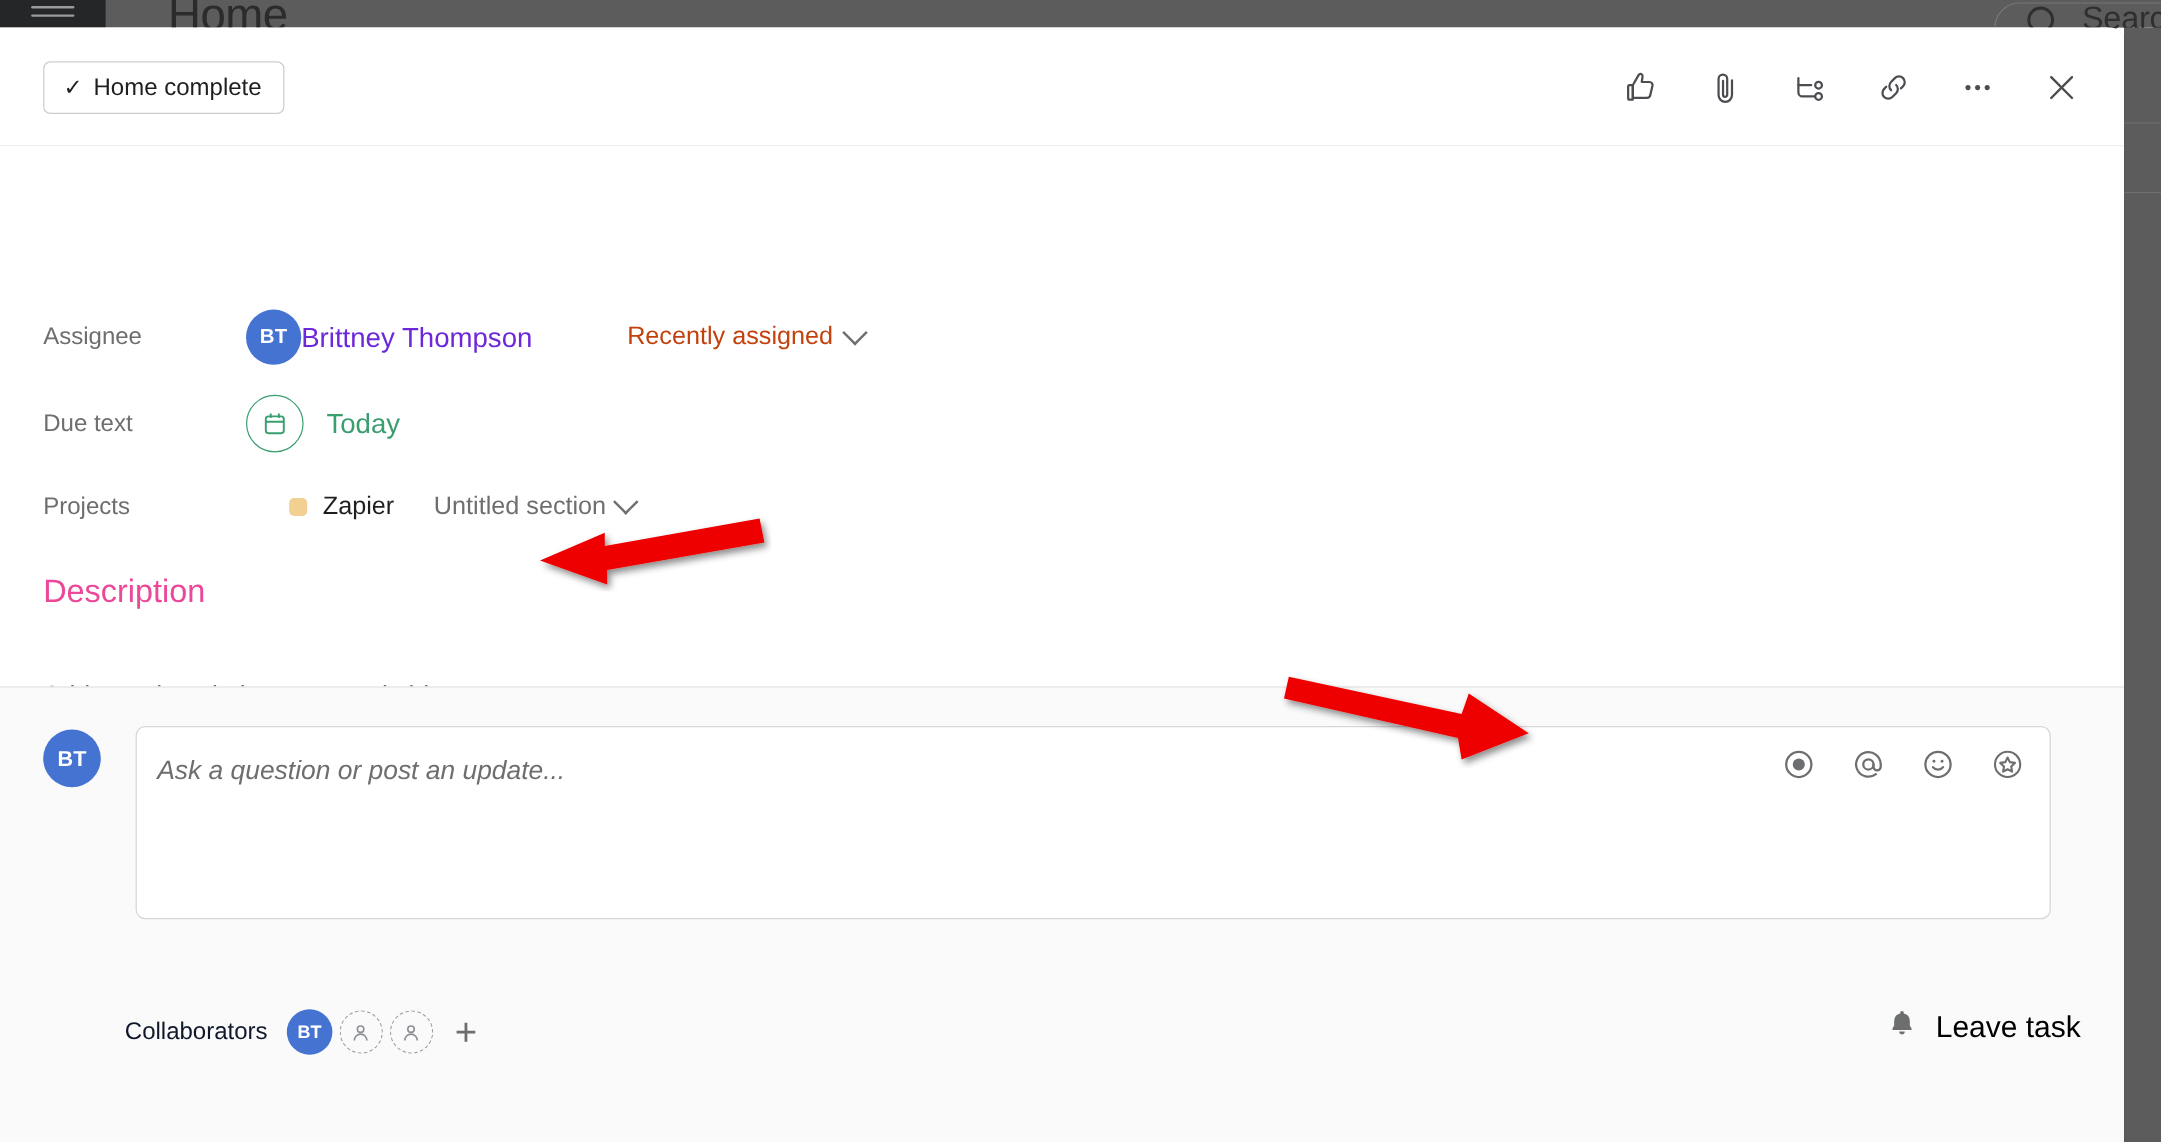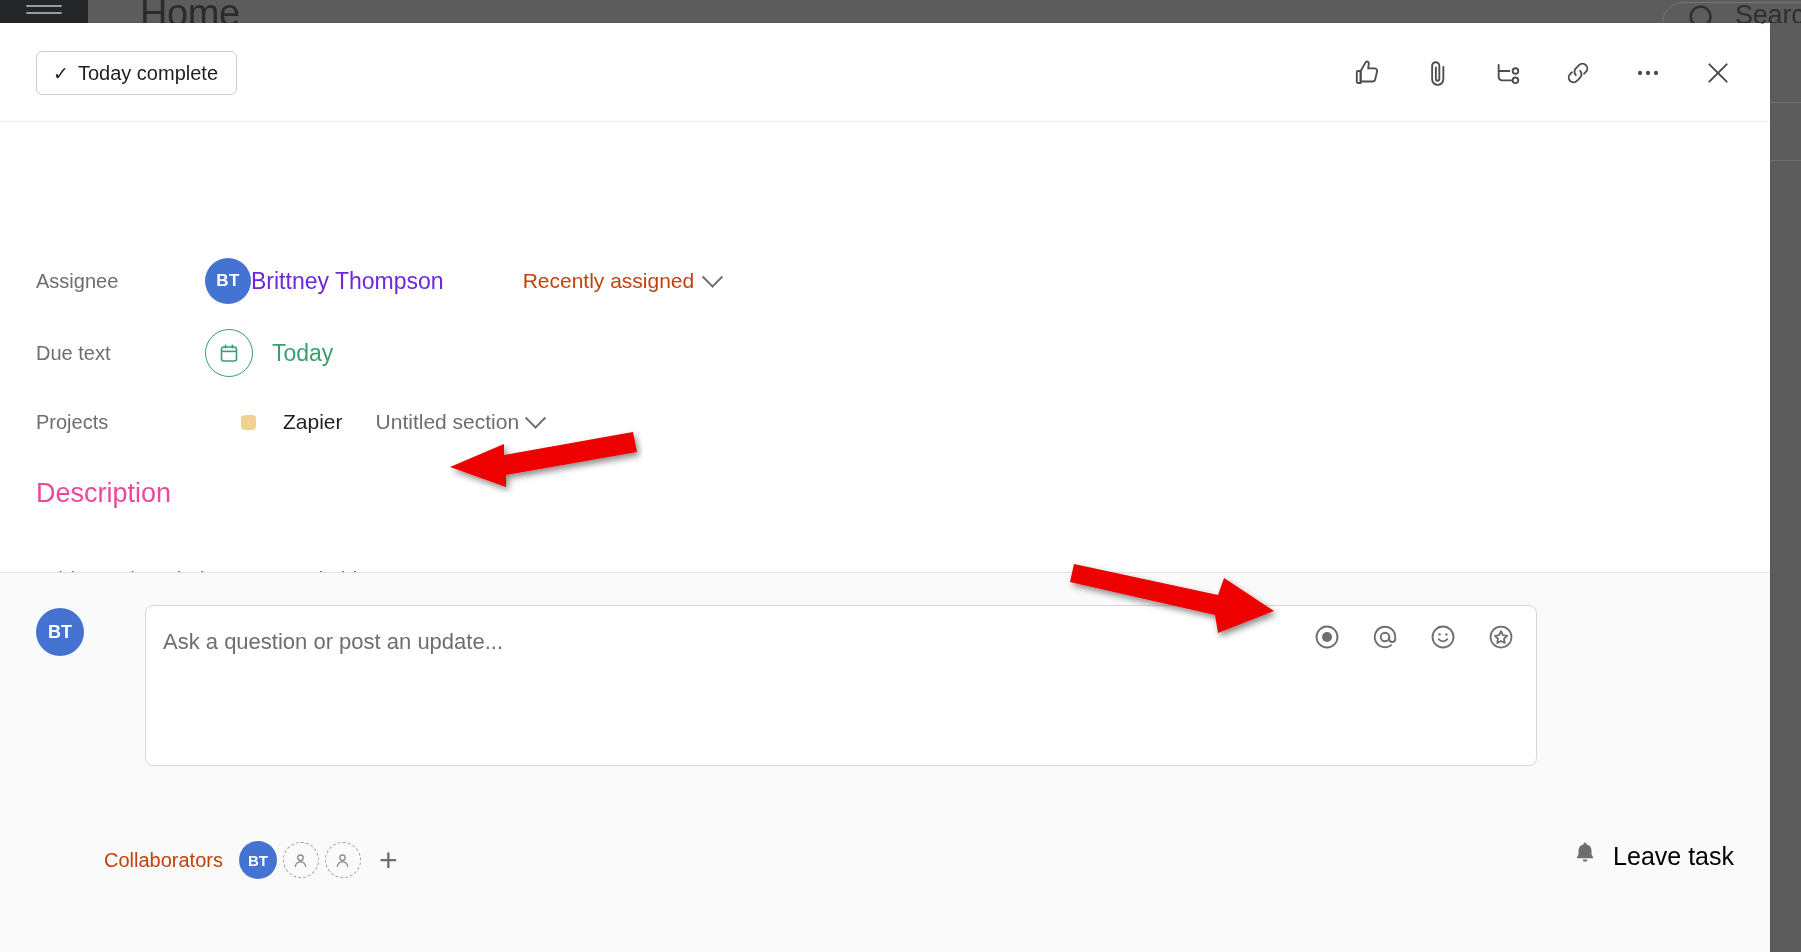--- a/index.html
+++ b/index.html
@@ -218,21 +218,21 @@
     color: #3b9e6f;
   }
   .project-dot {
     width: 15px; height: 15px;
     border-radius: 4px;
     background: #f1d092;
     margin-left: 36px;
     flex: none;
   }
   .project-name {
-    margin-left: 27px;
+    margin-left: 13px;
     font-size: 21px;
     color: #1e1f21;
     font-weight: 400;
   }
   .project-section {
     margin-left: 33px;
     display: flex;
     align-items: center;
     gap: 9px;
     font-size: 21px;
@@ -277,27 +277,28 @@
     font-size: 18px;
     font-weight: 700;
     display: flex;
     align-items: center;
     justify-content: center;
     flex: none;
     margin-top: 3px;
   }
   .comment-box {
     position: relative;
-    margin-left: 61px;
-    width: 1392px;
+    margin-left: 29px;
+    width: 1596px;
     height: 161px;
     background: #ffffff;
     border: 1px solid #d8d6d6;
     border-radius: 8px;
     box-sizing: border-box;
+    font-style: italic;
   }
   .comment-placeholder {
     position: absolute;
     left: 17px; top: 23px;
     font-size: 22px;
     color: #6d6e6f;
   }
   .comment-tools {
     position: absolute;
     right: 18px; top: 14px;
@@ -314,21 +315,21 @@
     color: #6d6e6f;
   }
   .collab-row {
     position: absolute;
     left: 104px; top: 268px;
     display: flex;
     align-items: center;
   }
   .collab-label {
     font-size: 20px;
-    color: #c2410c;
+    color: #0f172a;
     margin-right: 16px;
   }
   .collab-avatar {
     width: 38px; height: 38px;
     border-radius: 50%;
     background: #4573d2;
     color: #fff;
     font-size: 15px;
     font-weight: 700;
     display: flex;
@@ -394,21 +395,21 @@
   <div class="bg-right-panel"></div>
   <div class="bg-right-line" style="top:102px"></div>
   <div class="bg-right-line" style="top:160px"></div>
 </div>
 
 <div id="task-modal">
 
   <div class="modal-header">
     <button class="mark-complete-btn">
       <span class="check">✓</span>
-      <span>Today complete</span>
+      <span>Home complete</span>
     </button>
 
     <div class="header-actions">
       <div class="hdr-icon">
         <svg width="32" height="32" viewBox="0 0 24 24" fill="none" stroke="#4b4d51" stroke-width="1.4" stroke-linejoin="round">
           <path d="M6.5 10.5h-2a.9.9 0 0 0-.9.9v7.2c0 .5.4.9.9.9h2z"></path>
           <path d="M6.5 10.5l3.6-6.3c.9-1.5 2.7-.6 2.5.9l-.5 3.4h4.8c1.3 0 2.2 1.1 1.9 2.3l-1.4 6c-.2.9-1 1.6-2 1.6H6.5z"></path>
         </svg>
       </div>
       <div class="hdr-icon">

